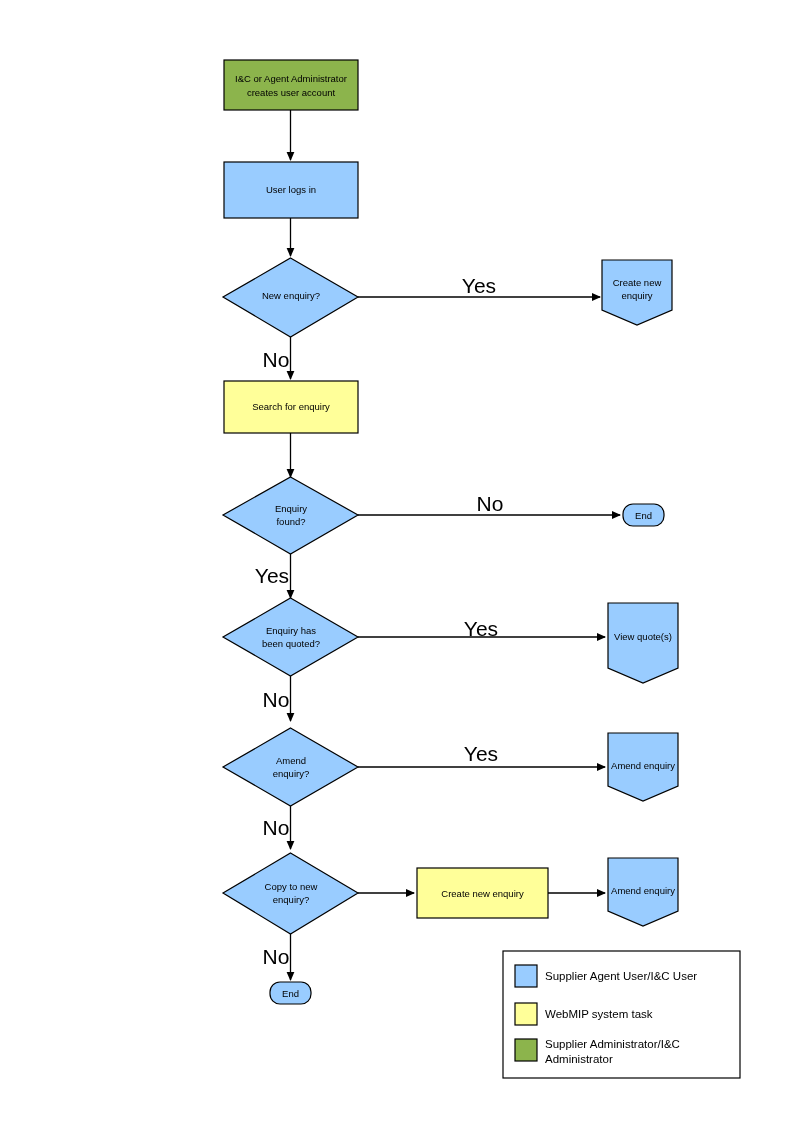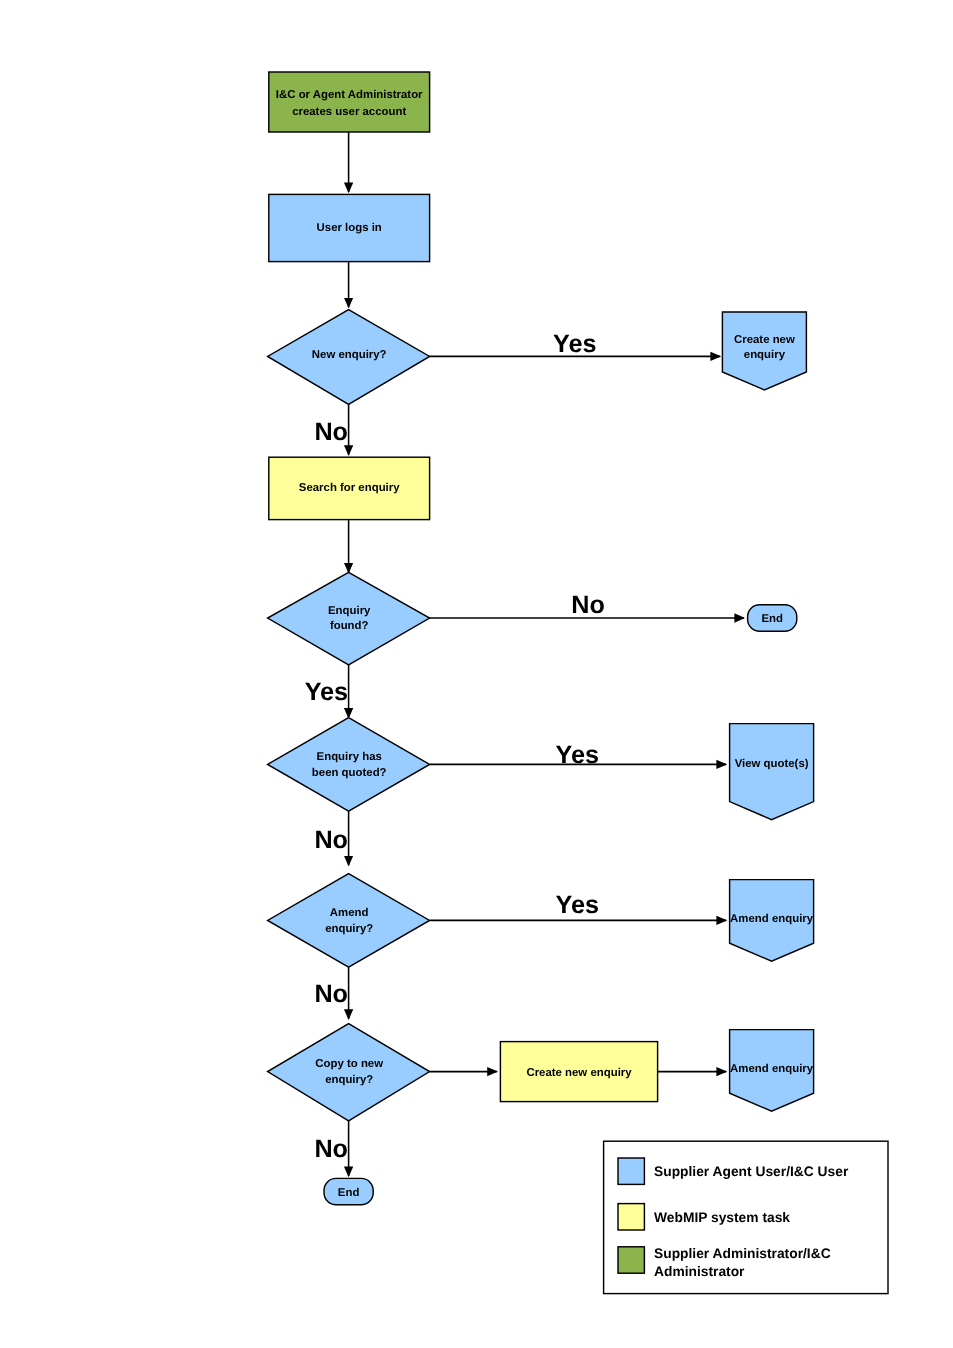--- a/index.html
+++ b/index.html
@@ -12,21 +12,20 @@
     height: 1123px;
     position: relative;
     overflow: hidden;
     font-family: "Liberation Sans", sans-serif;
   }
   #canvas {
     position: absolute;
     left: 0; top: 0;
     width: 678px;
     height: 1123px;
-    font-weight: bold;
   }
   svg.diagram {
     position: absolute;
     left: 0; top: 0;
     width: 794px;
     height: 1123px;
   }
   .shape-text {
     font-family: "Liberation Sans", sans-serif;
     font-size: 9.5px;

